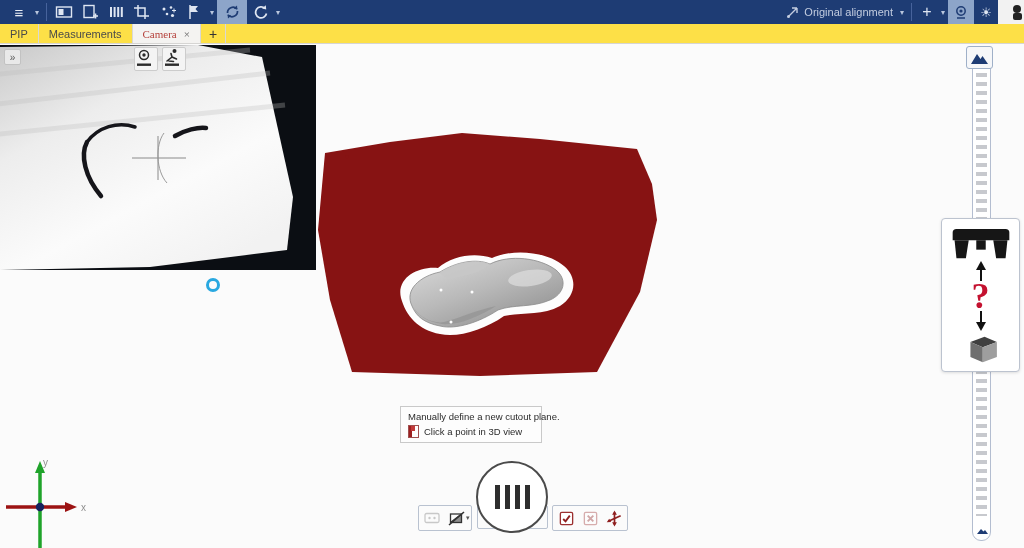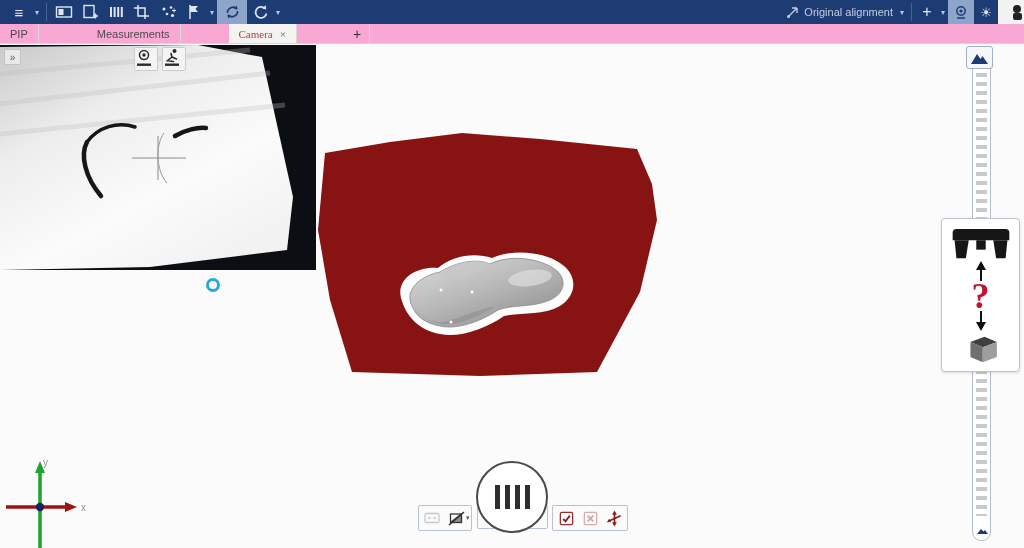--- a/index.html
+++ b/index.html
@@ -13,21 +13,21 @@
   .tb-btn { height:24px; min-width:26px; display:flex; align-items:center; justify-content:center; color:#dfe6f2; font-size:13px; cursor:pointer; }
   .tb-btn svg { display:block; }
   .tb-btn.active { background:#8da5c9; }
   .tb-caret { color:#b9c6dd; font-size:8px; width:10px; display:flex; align-items:center; justify-content:center; height:24px; }
   .tb-sep { width:1px; height:18px; background:#47639c; margin:0 4px; }
   .tb-label { color:#c3cde0; font-size:11px; padding:0 4px; white-space:nowrap; }
   .tb-btn.white-edge { background:#f2f2f2; width:21px; overflow:hidden; }
   .hamburger { margin-left:6px; color:#e8edf5; font-size:15px; }
 
   
-  #tabbar { position:absolute; left:0; top:24px; width:1024px; height:20px; background:#f9a8d4; border-bottom:1px solid #d6d5d3; display:flex; align-items:stretch; z-index:39;gap:48px; }
+  #tabbar { position:absolute; left:0; top:24px; width:1024px; height:20px; background:#fde047; border-bottom:1px solid #d6d5d3; display:flex; align-items:stretch; z-index:39; }
   .tab { display:flex; align-items:center; padding:0 10px; font-size:11px; color:#4a4a4a; border-right:1px solid #d9d8d6; cursor:pointer; }
   .tab .close { margin-left:7px; color:#666; font-size:11px; }
   .tab.active { color:#b5413b; background:#f4f3f1;font-family:Liberation Serif, serif; }
   .tab.plus { font-size:14px; color:#333; padding:0 8px; }
 
   
   #camera-panel { position:absolute; left:0; top:45px; width:316px; height:225px; background:#0b0e13; z-index:30; overflow:hidden; }
   #camera-panel svg { position:absolute; left:0; top:0; }
   .pip-expand { position:absolute; left:4px; top:4px; width:17px; height:16px; background:#e9e9e9; border:1px solid #c2c2c2; border-radius:2px; color:#555; font-size:10px; display:flex; align-items:center; justify-content:center; cursor:pointer; z-index:3; }
   .cam-ovl-btn { position:absolute; top:2px; width:24px; height:24px; background:#f4f4f4; border:1px solid #cccccc; border-radius:2px; display:flex; align-items:center; justify-content:center; cursor:pointer; z-index:3; }
@@ -248,20 +248,27 @@
 
     <path d="M112,186 C104,170 120,156 140,152 C156,142 176,138 190,144 C210,134 240,138 256,150 C268,160 264,174 250,180 C232,188 214,184 198,190 C180,202 156,210 140,206 C124,203 116,196 112,186 Z" fill="url(#soleGrad)" stroke="#8a8a8a" stroke-width="0.8"></path>
     <path d="M114,188 C120,198 134,204 144,202 C160,198 176,190 196,186 C180,196 158,206 142,204 C128,202 118,196 114,188 Z" fill="#979797" opacity="0.85"></path>
     <ellipse cx="230" cy="158" rx="22" ry="8" fill="#dedede" opacity="0.7" transform="rotate(-8 230 158)"></ellipse>
     <path d="M140,152 C156,142 176,138 190,144 C182,152 166,156 154,158 C146,158 141,156 140,152 Z" fill="#c7c7c7" opacity="0.8"></path>
     <circle cx="141" cy="170" r="1.5" fill="#ffffff"></circle>
     <circle cx="172" cy="172" r="1.5" fill="#ffffff"></circle>
     <circle cx="151" cy="202" r="1.5" fill="#ffffff"></circle>
   </svg>
 
+  <div id="tooltip">
+    <div class="l1">Manually define a new cutout plane.</div>
+    <div class="l2">
+      <span class="note-icon"></span>
+      <span>Click a point in 3D view</span>
+    </div>
+  </div>
 
   <div class="btn-group" id="group-left">
     <div class="bc-btn disabled">
       <svg width="16" height="12" viewBox="0 0 16 12">
           <rect x="1" y="1.5" width="14" height="9" rx="1.5" fill="none" stroke="#777" stroke-width="1.3"></rect>
           <circle cx="5.5" cy="6" r="1.2" fill="#777"></circle>
           <circle cx="10.5" cy="6" r="1.2" fill="#777"></circle>
         </svg>
     </div>
     <div class="bc-btn">

